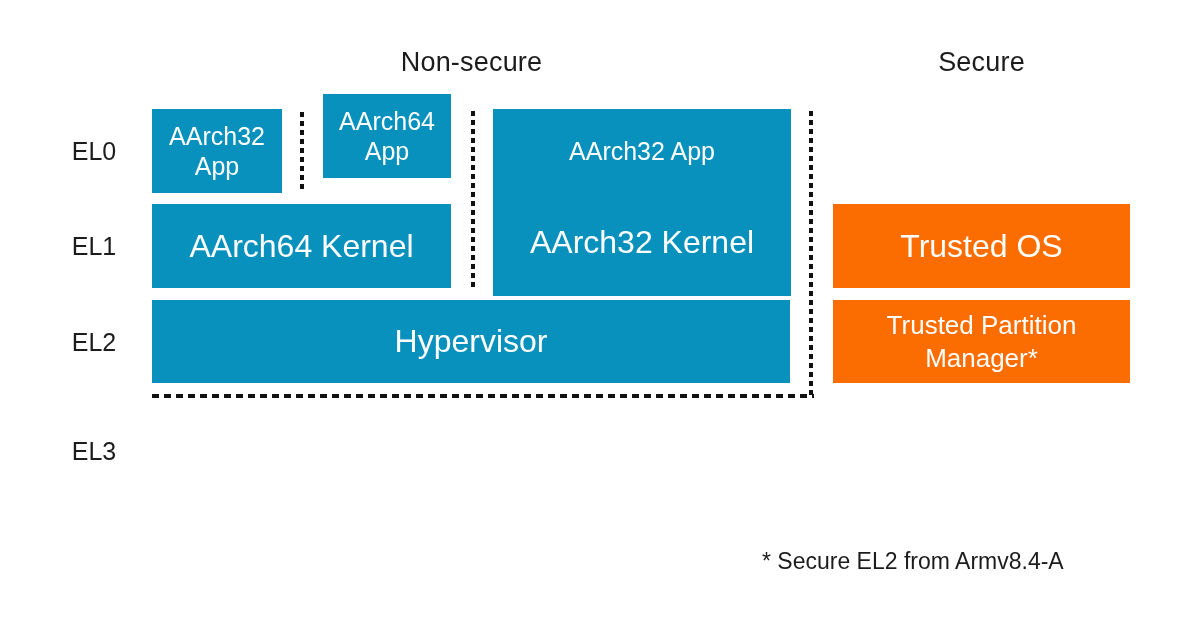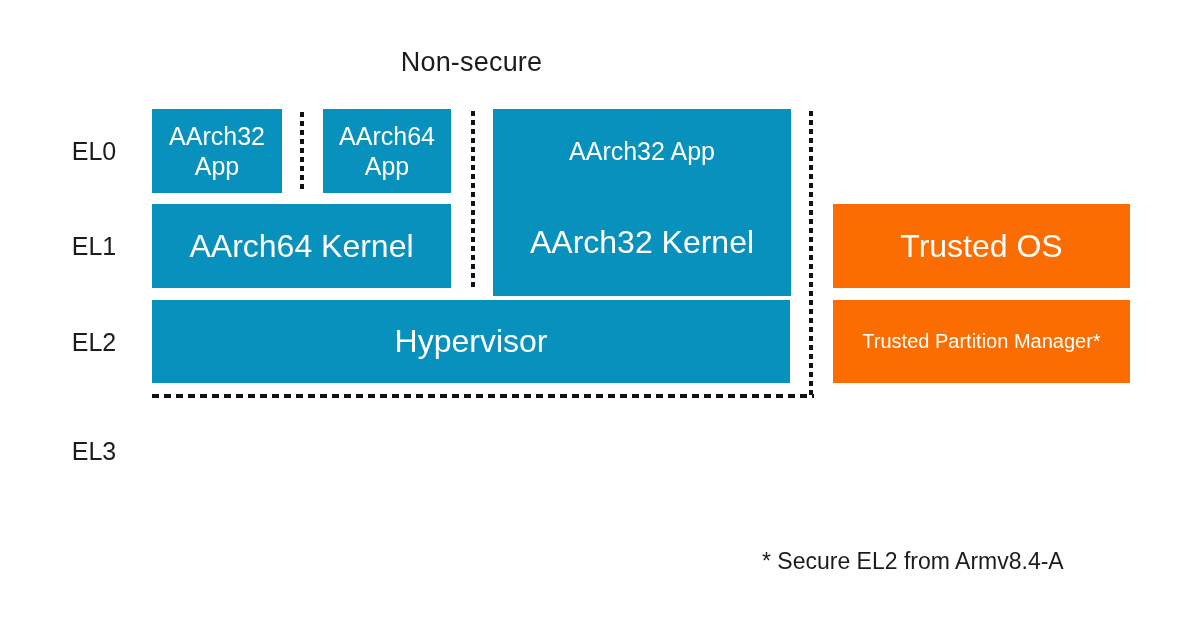--- a/index.html
+++ b/index.html
@@ -38,23 +38,23 @@
     display:flex;align-items:center;justify-content:center;
     text-align:center;
     color:var(--box_text);
     box-sizing:border-box;
     padding:4px 10px;
   }
   .blue{background:var(--blue);}
   .orange{background:var(--orange);}
   .f-large{font-size:32px;line-height:1.15;}
   .f-small{font-size:25px;line-height:1.2;}
-  .f-med{font-size:20px;line-height:1.25;text-align:center;}
+  .f-med{font-size:26px;line-height:1.25;text-align:center;}
   .b-el0-a32{left:152px;top:109px;width:130px;height:84px;}
-  .b-el0-a64{left:323px;top:109px;width:128px;height:84px;}
+  .b-el0-a64{left:323px;top:94px;width:128px;height:84px;}
   .b-el0-a32w{left:493px;top:109px;width:298px;height:84px;}
   .b-el0-ts{left:833px;top:109px;width:297px;height:84px;}
   .b-el1-k64{left:152px;top:204px;width:299px;height:84px;}
   .b-el1-k32{left:493px;top:188px;width:298px;height:108px;}
   .b-el1-tos{left:833px;top:204px;width:297px;height:84px;}
   .b-el2-hyp{left:152px;top:300px;width:638px;height:83px;}
   .b-el2-tpm{left:833px;top:300px;width:297px;height:83px;}
   .b-el3-fw{left:152px;top:412px;width:979px;height:83px;}
   .dash-v{
     position:absolute;width:4px;
@@ -74,20 +74,21 @@
     color:var(--text);
     white-space:nowrap;
   }
 </style>
 </head>
 <body>
 
 <div class="canvas">
 
   <div class="region-title title-nonsecure">Non-secure</div>
+  <div class="region-title title-secure">Secure</div>
 
   <div class="el-label el0">EL0</div>
   <div class="el-label el1">EL1</div>
   <div class="el-label el2">EL2</div>
   <div class="el-label el3">EL3</div>
 
   <div class="box blue f-small b-el0-a32">AArch32 App</div>
   <div class="box blue f-small b-el0-a64">AArch64 App</div>
   <div class="box blue f-small b-el0-a32w">AArch32 App</div>
 

